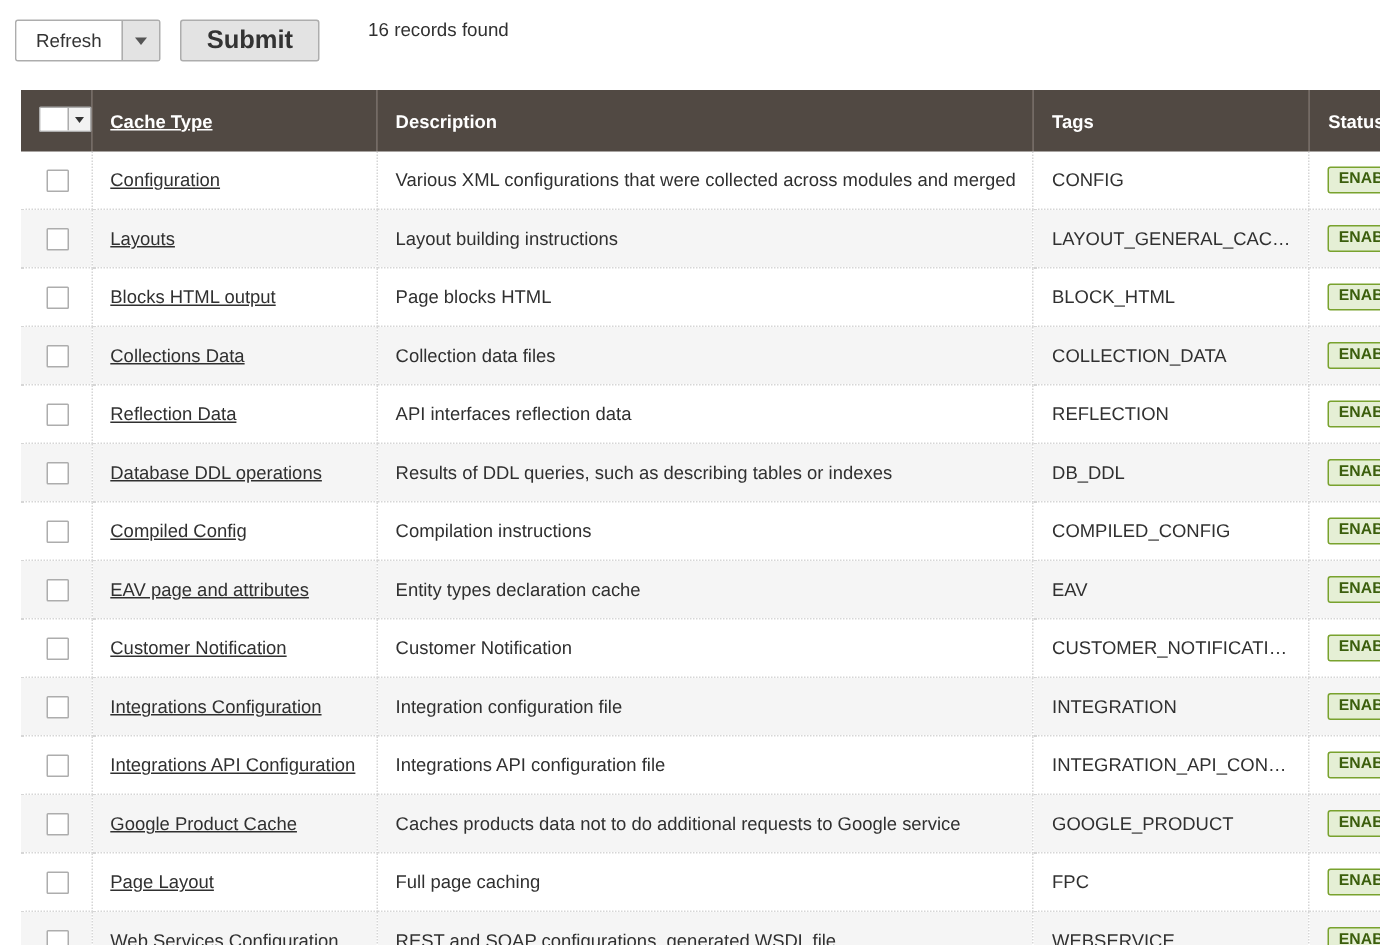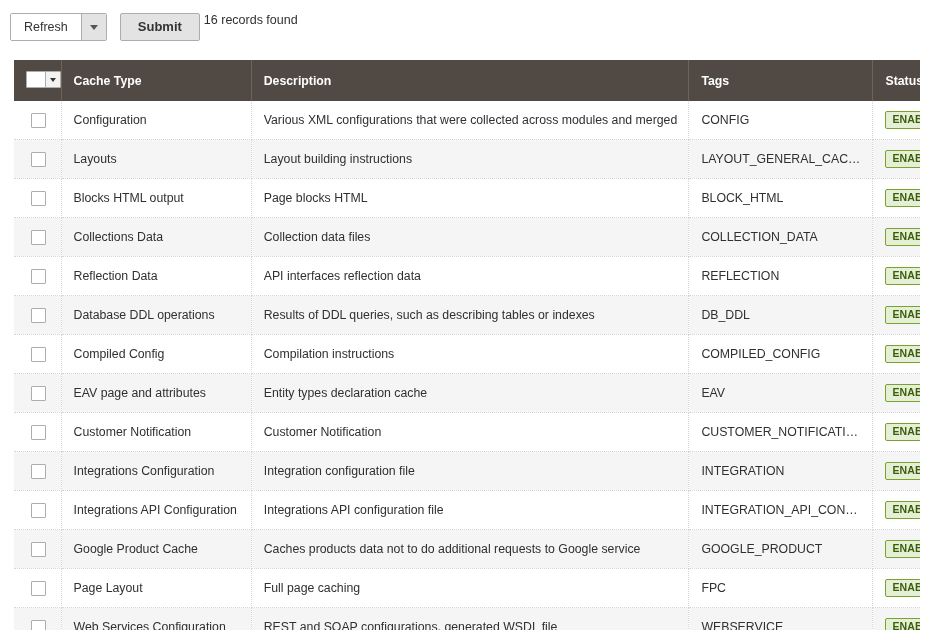--- a/index.html
+++ b/index.html
@@ -63,29 +63,29 @@
   }
 
   .plain-button {
     margin-left: 13px;
     height: 28px;
     padding: 0 17px;
     border: 1px solid #adadad;
     border-radius: 2px;
     background: #e3e3e3;
     font-family: "Liberation Sans", sans-serif;
-    font-size: 13px;
+    font-size: 17px;
     font-weight: bold;
     color: #333333;
     cursor: pointer;
     line-height: 26px;
   }
 
   .records-found {
-    margin-left: 4px;
+    margin-left: 32px;
     font-size: 12.5px;
     color: #303030;
     white-space: nowrap;
   }
 
   
   .grid-wrap {
     position: absolute;
     left: 14px;
     top: 60px;
@@ -112,21 +112,21 @@
     vertical-align: middle;
     white-space: nowrap;
   }
   table.grid thead th:last-child { border-right: none; }
 
   th.col-check, td.col-check {
     width: 46px;
     padding-left: 11px;
     padding-right: 6px;
   }
-  th.col-type,  td.col-type  { width: 186px; }
+  th.col-type,  td.col-type  { width: 186px; text-decoration: underline; }
   th.col-desc,  td.col-desc  { width: 428px; margin-left: 47px; }
   th.col-tags,  td.col-tags  { width: 180px; }
   th.col-status,td.col-status{ width: 46px; }
 
   
   .head-select {
     display: inline-flex;
     align-items: stretch;
     height: 17px;
     border: 1px solid #adadad;

